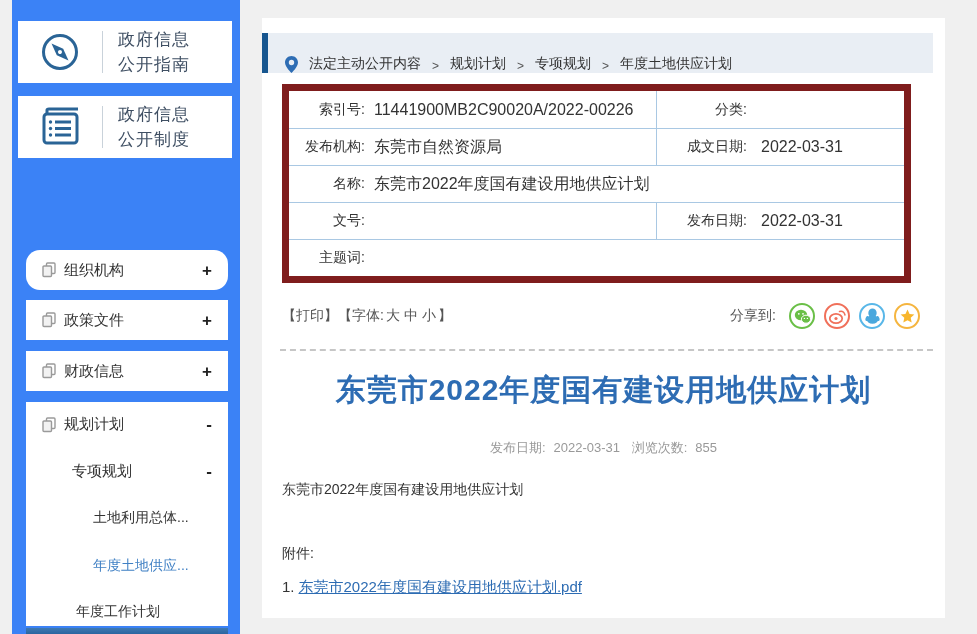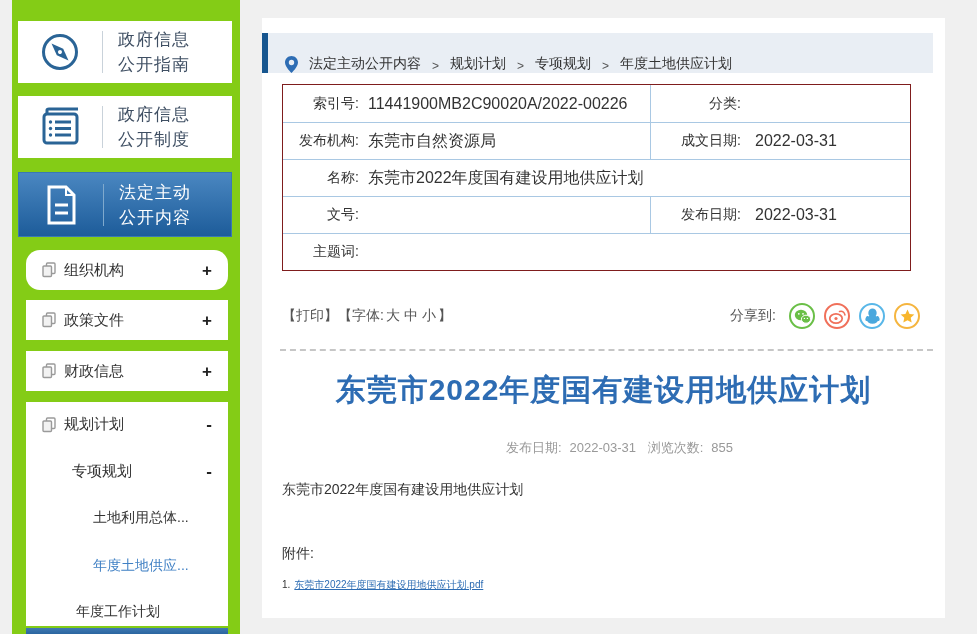--- a/index.html
+++ b/index.html
@@ -1,21 +1,21 @@
 <!DOCTYPE html>
 <html><head>
 <meta charset="utf-8">
 <style>
   * { margin:0; padding:0; box-sizing:border-box; }
   html,body { width:977px; height:634px; }
   body { font-family:"Liberation Sans","DejaVu Sans",sans-serif; background:#f0f0f0; }
   .page { position:relative; width:977px; height:634px; background:#f0f0f0; overflow:hidden; }
 
   
-  .sidebar { position:absolute; left:12px; top:0; width:228px; height:634px; background:#84cc16; }
+  .sidebar { position:absolute; left:12px; top:0; width:228px; height:634px; background:#3b82f6; }
   .side-card { position:absolute; left:6px; width:214px; height:62px; background:#fff;
                display:flex; align-items:center; cursor:pointer; }
   .side-card.c1 { top:21px; } .side-card.c2 { top:96px; } .side-card.c3 { top:172px; height:65px; }
   .side-icon-wrap { width:84px; display:flex; justify-content:center; align-items:center; }
   .side-vdiv { width:1px; height:42px; background:#c9d2da; }
   .side-txt { margin-left:15px; font-size:17px; color:#3f4f63; line-height:25px; letter-spacing:1px; }
   .side-card.active { background:linear-gradient(180deg,#4a87c1 0%, #1d5c9a 100%); border:1px solid #3a78b2; }
   .side-card.active .side-vdiv { background:#7fa9cd; }
   .side-card.active .side-txt { color:#fff; }
 
@@ -41,21 +41,21 @@
   
   .content-card { position:absolute; left:262px; top:18px; width:683px; height:600px; background:#fff; }
 
   .breadcrumb { position:absolute; left:0; top:15px; width:671px; height:40px; background:#e9eef4;
                 border-left:6px solid #17568f; display:flex; align-items:flex-end; padding-left:17px;
                 font-size:14px; color:#333; }
   .pin-icon { margin-right:11px; display:inline-flex; }
   .bc-item { cursor:pointer; }
   .bc-sep { margin:0 11px; color:#555; font-size:12px; }
 
-  .meta-table { position:absolute; left:20px; top:66px; width:629px; border:1px solid #7f1d1d; background:#fff; }
+  .meta-table { position:absolute; left:20px; top:66px; width:629px; border:7px solid #7f1d1d; background:#fff; }
   .mt-row { display:flex; height:37px; border-top:1px solid #a9c8e3; }
   .mt-row:first-child { border-top:none; }
   .mt-cell { display:flex; align-items:center; }
   .mt-cell.lc { width:367px; }
   .mt-cell.rc { flex:1; border-left:1px solid #a9c8e3; }
   .mt-cell.full { width:100%; }
   .mt-label { width:76px; text-align:right; font-size:14px; color:#333; flex:none; }
   .rc .mt-label { width:90px; }
   .mt-value { margin-left:9px; font-size:16px; color:#333; white-space:nowrap; }
   .rc .mt-value { margin-left:14px; }
@@ -72,25 +72,25 @@
   .si-wechat { border-color:#6abf47; }
   .si-weibo  { border-color:#f0705a; }
   .si-qq     { border-color:#59b7e8; }
   .si-star   { border-color:#f5b53f; }
 
   .dashed-divider { position:absolute; left:18px; right:12px; top:331px; border-top:2px dashed #c6c6c6; }
 
   .article-title { position:absolute; left:0; top:352px; width:100%; text-align:center;
                    font-size:30px; font-weight:bold; color:#2d6cb3; letter-spacing:1px; }
   .article-meta { position:absolute; left:0; top:421px; width:100%; text-align:center;
-                  font-size:13px; color:#999;margin-left:16px; }
+                  font-size:13px; color:#999; }
   .article-meta span { margin:0 4px; }
   .article-body { position:absolute; left:20px; top:463px; font-size:14px; color:#333; }
   .attach-heading { position:absolute; left:20px; top:527px; font-size:14px; color:#333; }
-  .attach-row { position:absolute; left:20px; top:560px; font-size:10px; color:#333; }
+  .attach-row { position:absolute; left:20px; top:560px; font-size:15px; color:#333; }
   .attach-row a { color:#2d6cb3; text-decoration:underline; cursor:pointer; margin-left:4px; }
 </style>
 </head>
 <body>
 
 <div class="page">
 
   <div class="sidebar">
 
     <div class="side-card c1">
@@ -123,35 +123,20 @@
           <line x1="18" y1="29" x2="34" y2="29" stroke="#2a6496" stroke-width="3"></line>
         </svg>
       </span>
       <span class="side-vdiv"></span>
       <span class="side-txt">
         <div>政府信息</div>
         <div>公开制度</div>
       </span>
     </div>
 
-    <div class="side-card c3 active">
-      <span class="side-icon-wrap">
-        <svg width="40" height="44" viewBox="0 0 40 44">
-          <path d="M8 4 H25 L33 12 V40 H8 Z" fill="none" stroke="#fff" stroke-width="3"></path>
-          <path d="M25 4 V12 H33" fill="none" stroke="#fff" stroke-width="2"></path>
-          <line x1="14" y1="22" x2="27" y2="22" stroke="#fff" stroke-width="3"></line>
-          <line x1="14" y1="30" x2="27" y2="30" stroke="#fff" stroke-width="3"></line>
-        </svg>
-      </span>
-      <span class="side-vdiv"></span>
-      <span class="side-txt">
-        <div>法定主动</div>
-        <div>公开内容</div>
-      </span>
-    </div>
 
     <div class="menu-card m1">
       <span class="pages-icon">
         <svg width="14" height="16" viewBox="0 0 14 16">
           <rect x="4.5" y="1" width="8.5" height="10.5" rx="1" fill="#fff" stroke="#9a9a9a" stroke-width="1.4"></rect>
           <rect x="1" y="4" width="8.5" height="10.5" rx="1" fill="#f2f2f2" stroke="#9a9a9a" stroke-width="1.4"></rect>
         </svg>
       </span>
       <span class="menu-lbl">组织机构</span>
       <span class="menu-tog">+</span>

